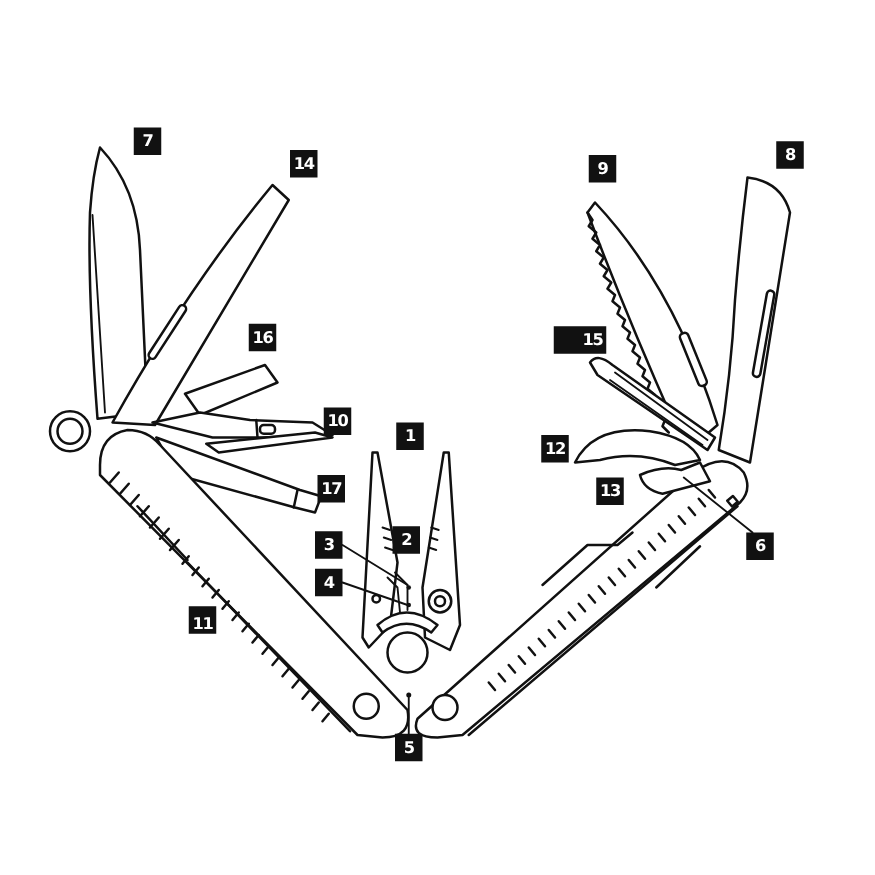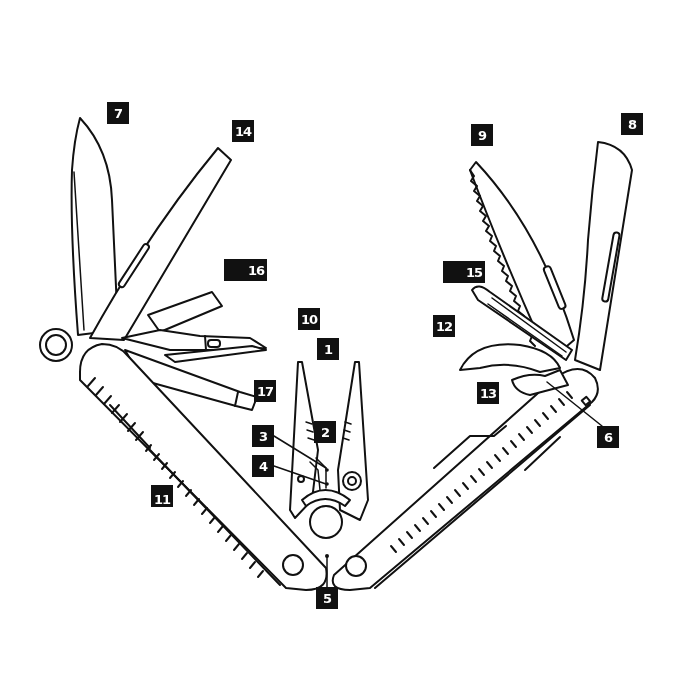--- a/index.html
+++ b/index.html
@@ -159,24 +159,24 @@
       <path d="M512 380 Q530 372 545 376 L560 370 L568 385 L530 395 Q515 392 512 380 Z"></path>
     </g>
   </svg>
 
   <div class="label" style="left:107px;top:102px;">
       <span>7</span>
     </div>
   <div class="label" style="left:232px;top:120px;">
       <span>14</span>
     </div>
-  <div class="label" style="left:224px;top:259px;padding-left:21px;">
+  <div class="label" style="left:199px;top:259px;">
       <span>16</span>
     </div>
-  <div class="label" style="left:259px;top:308px;margin-left:39px;">
+  <div class="label" style="left:259px;top:326px;">
       <span>10</span>
     </div>
   <div class="label" style="left:254px;top:380px;">
       <span>17</span>
     </div>
   <div class="label" style="left:317px;top:338px;">
       <span>1</span>
     </div>
   <div class="label" style="left:314px;top:421px;">
       <span>2</span>
@@ -195,21 +195,21 @@
     </div>
   <div class="label" style="left:471px;top:124px;">
       <span>9</span>
     </div>
   <div class="label" style="left:621px;top:113px;">
       <span>8</span>
     </div>
   <div class="label" style="left:443px;top:261px;padding-left:20px;">
       <span>15</span>
     </div>
-  <div class="label" style="left:433px;top:315px;">
+  <div class="label" style="left:433px;top:348px;">
       <span>12</span>
     </div>
   <div class="label" style="left:477px;top:382px;justify-content:center;">
       <span>13</span>
     </div>
   <div class="label" style="left:597px;top:426px;">
       <span>6</span>
     </div>
 
   <svg class="art" viewBox="0 0 700 700" style="pointer-events:none;">

